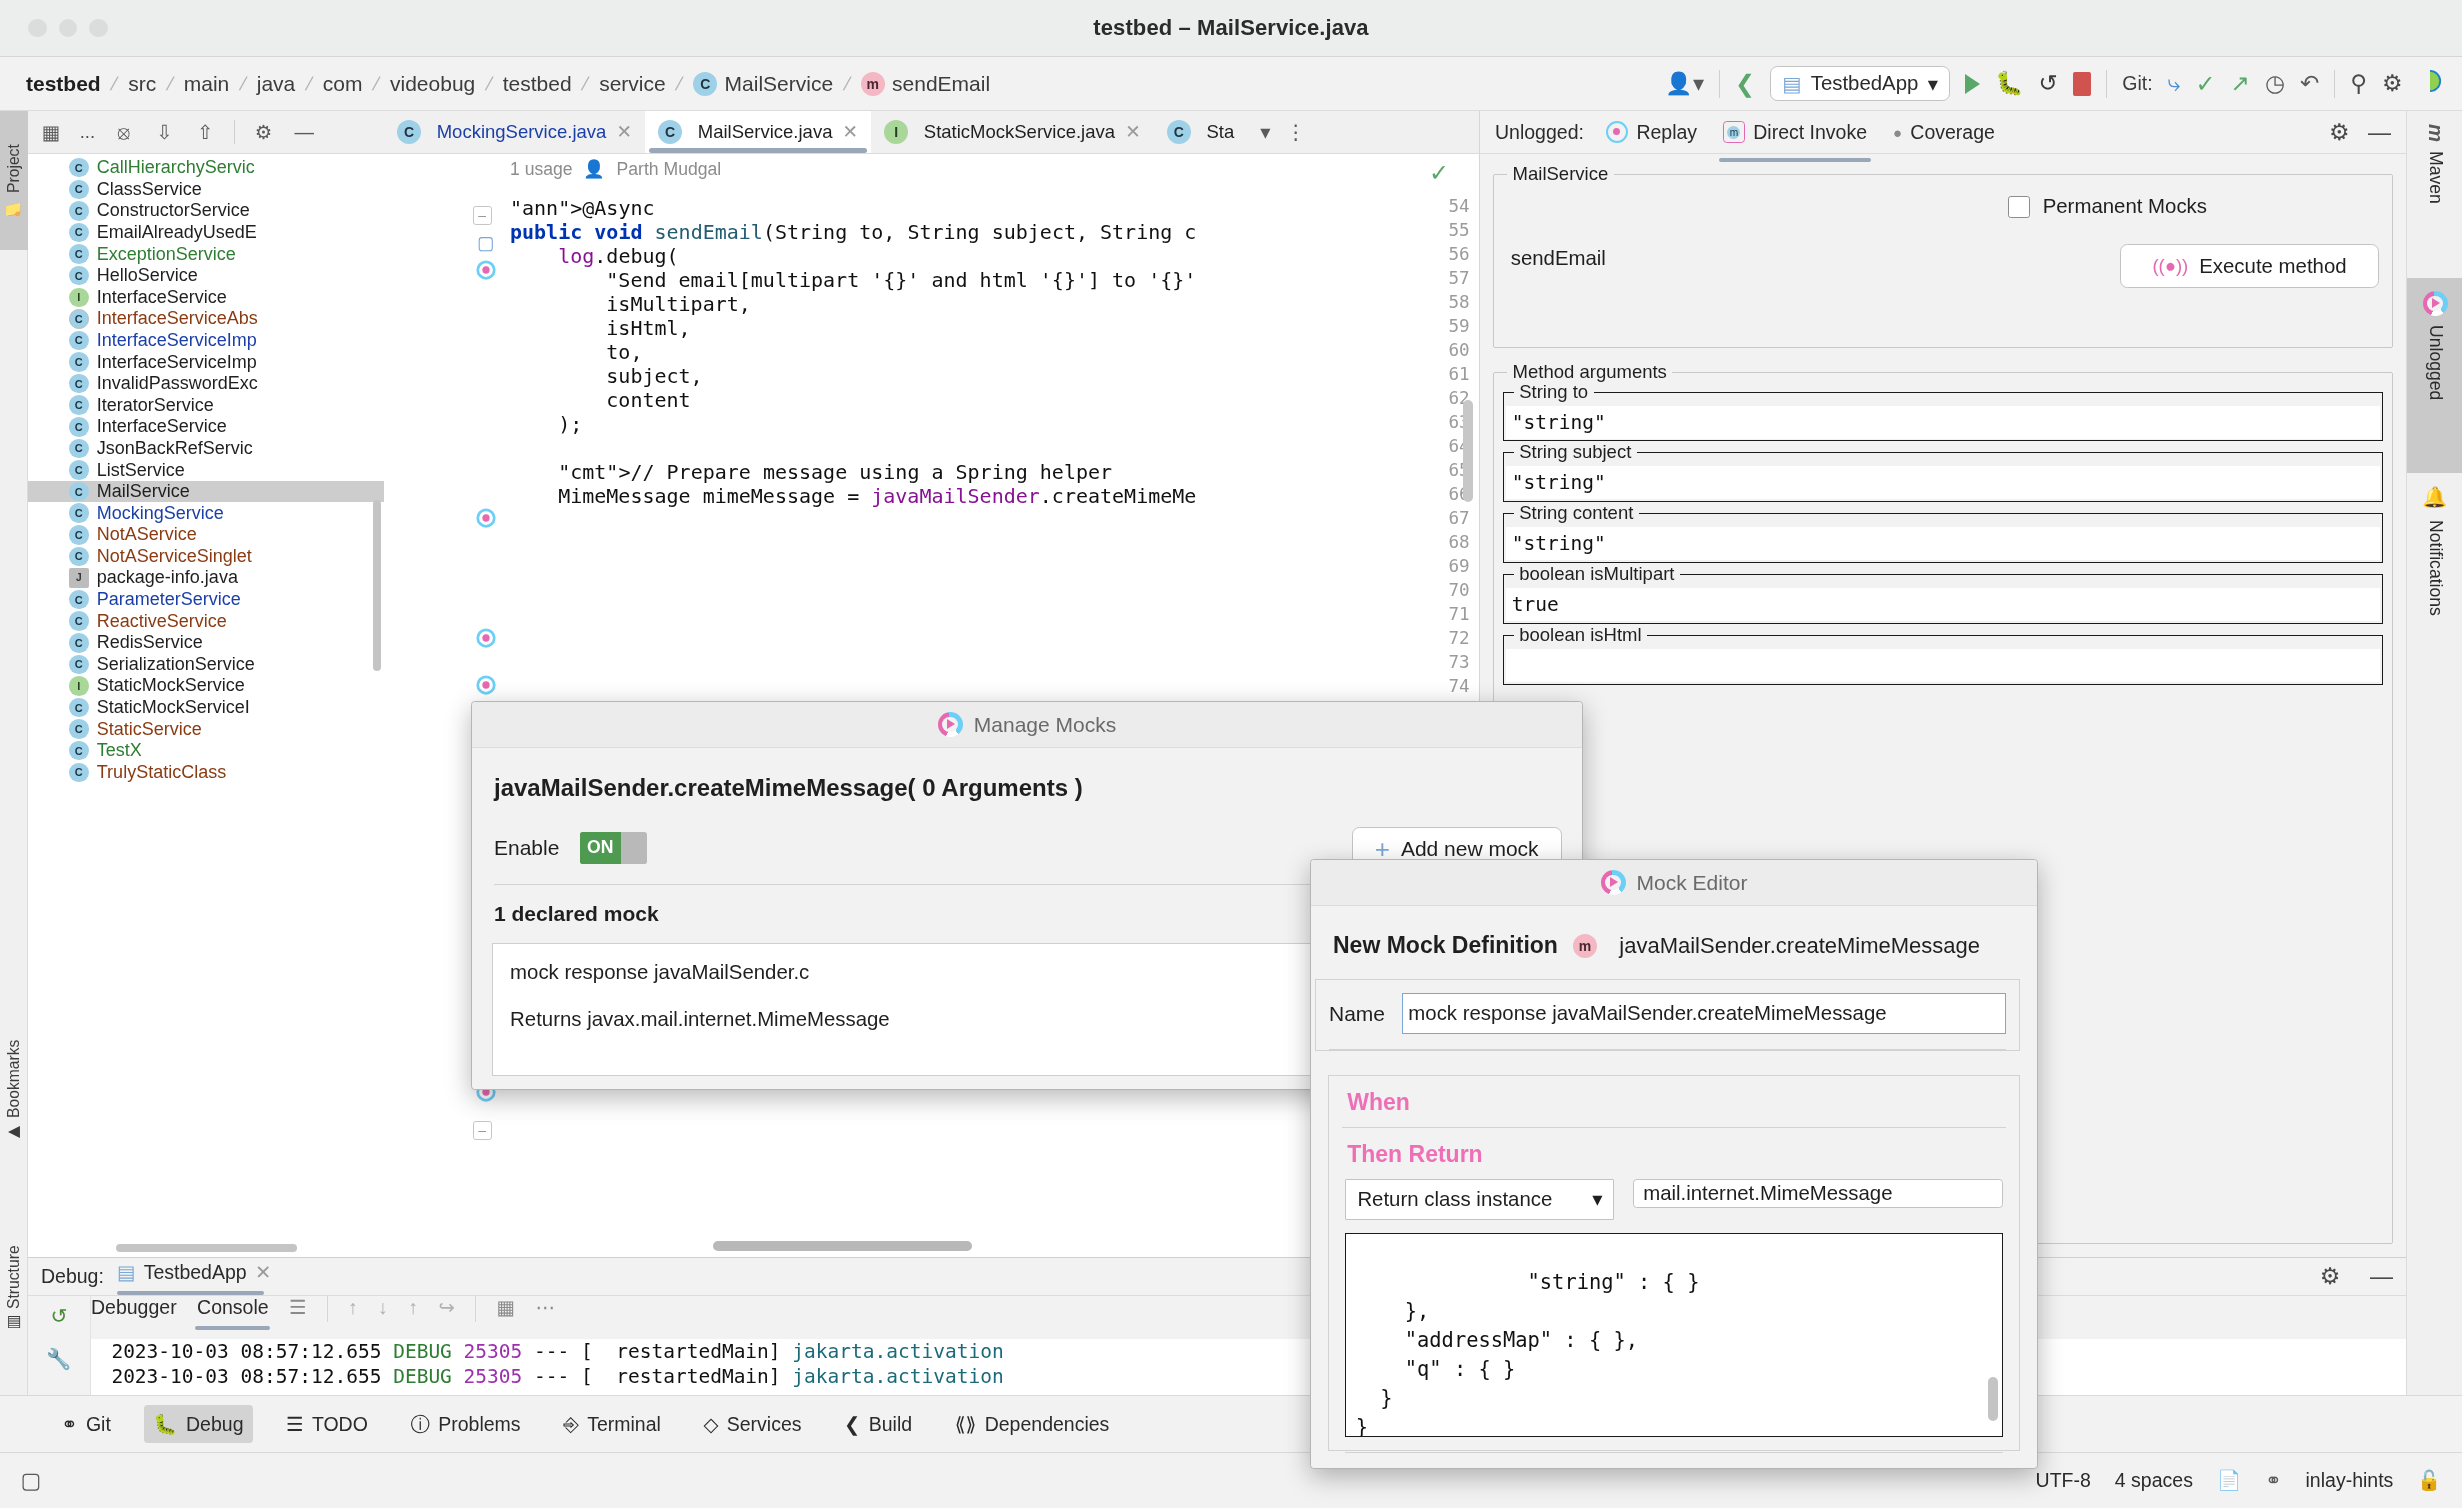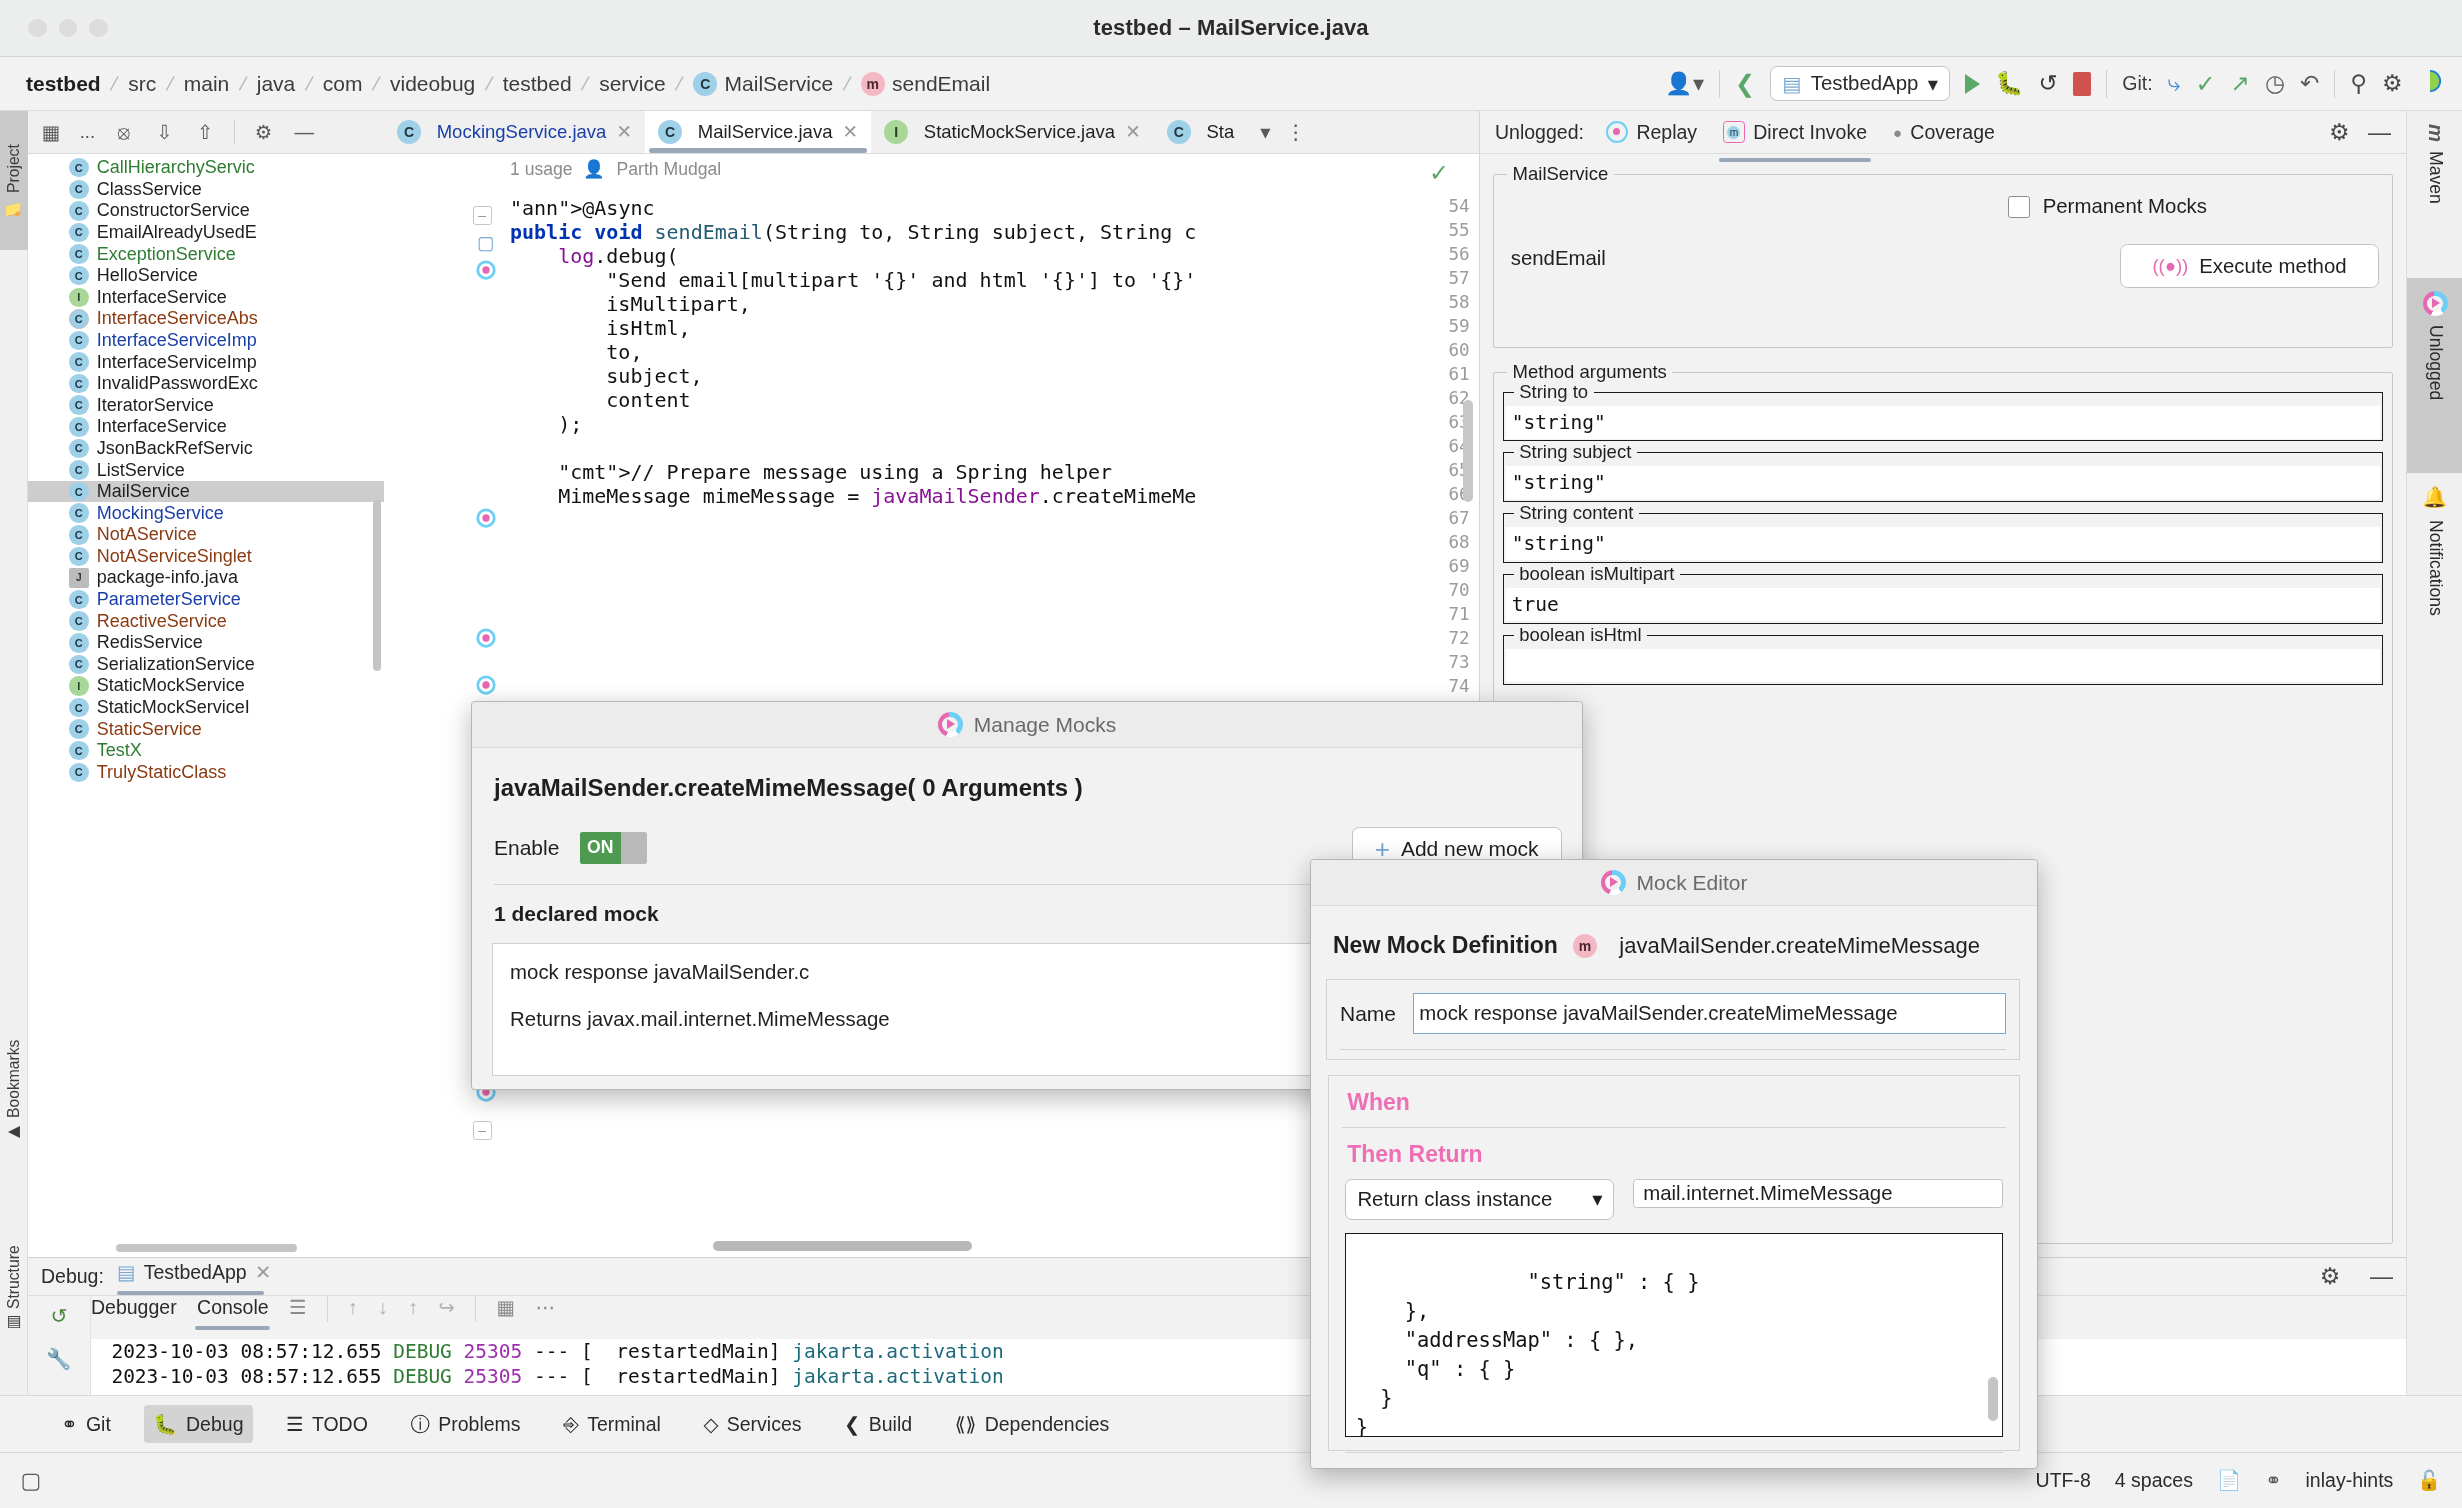--- a/index.html
+++ b/index.html
@@ -281,21 +281,21 @@
     background:#f2f2f2; border:0.9px solid #b5b5b5; border-radius:3.7px;
     box-shadow: 0 7.4px 26px rgba(0,0,0,.28);
   }
   .pink { color:#ee6fb5; font-weight:700; font-size: 23px; }
   .name-input {
     border: 1.9px solid #7aa7d6; background:#fff; height: 41px; width: 100%;
     font-size: 20.4px; color:#1f1f1f; display:flex; align-items:center; padding-left: 5.6px;
     white-space:nowrap; overflow:hidden;
   }
   .combo {
-    border:0.9px solid #c3c3c3; border-radius:7px; background:#fff; height: 41px;
+    border:0.9px solid #c3c3c3; border-radius:1px; background:#fff; height: 41px;
     display:flex; align-items:center; justify-content:space-between; padding: 8px 11px; font-size:20.4px; color:#1f1f1f;
   }
   .txtbox {
     border:0.9px solid #c3c3c3; border-radius:3.7px; background:#fff; height:29px;
     display:flex;align-items:center;padding:0 9.3px;font-size:20.4px;color:#1f1f1f; overflow:hidden; white-space:nowrap;
   }
   .jsonbox {
     border:1.9px solid #1a1a1a; background:#fff; position:relative; overflow:hidden;
     font-family:"DejaVu Sans Mono", monospace; font-size:20.4px; color:#111; padding: 5.6px 9.3px; line-height: 29px; white-space:pre;
   }
@@ -866,21 +866,21 @@
       <span class="unlogged-logo"></span>
       <span>Mock Editor</span>
     </div>
 
     <div style="position:absolute;left:22px;top:72px;display:flex;align-items:center;gap:15px;">
       <span style="font-size:23px;font-weight:700;color:#1f1f1f;">New Mock Definition</span>
       <span class="ico-round ico-m">m</span>
       <span style="font-size:22px;color:#1f1f1f;">javaMailSender.createMimeMessage</span>
     </div>
 
-    <div style="position:absolute;left:15px;right:16.7px;top:119px;height:81px;border:0.9px solid #d2d2d2;background:#f2f2f2;">
+    <div style="position:absolute;left:4px;right:16.7px;top:119px;height:72px;border:0.9px solid #d2d2d2;background:#f2f2f2;">
       <div style="display:flex;align-items:center;gap:16.7px;padding:13px 13px 0 13px;">
         <span style="font-size:21px;color:#1f1f1f;">Name</span>
         <div class="name-input">
           <span>mock response javaMailSender.createMimeMessage</span>
         </div>
       </div>
       <div class="hr" style="margin:15px 13px 0 13px;"></div>
     </div>
 
     <div style="position:absolute;left:16.7px;right:16.7px;top:215px;bottom:16.7px;border:0.9px solid #d2d2d2;background:#f2f2f2;">

